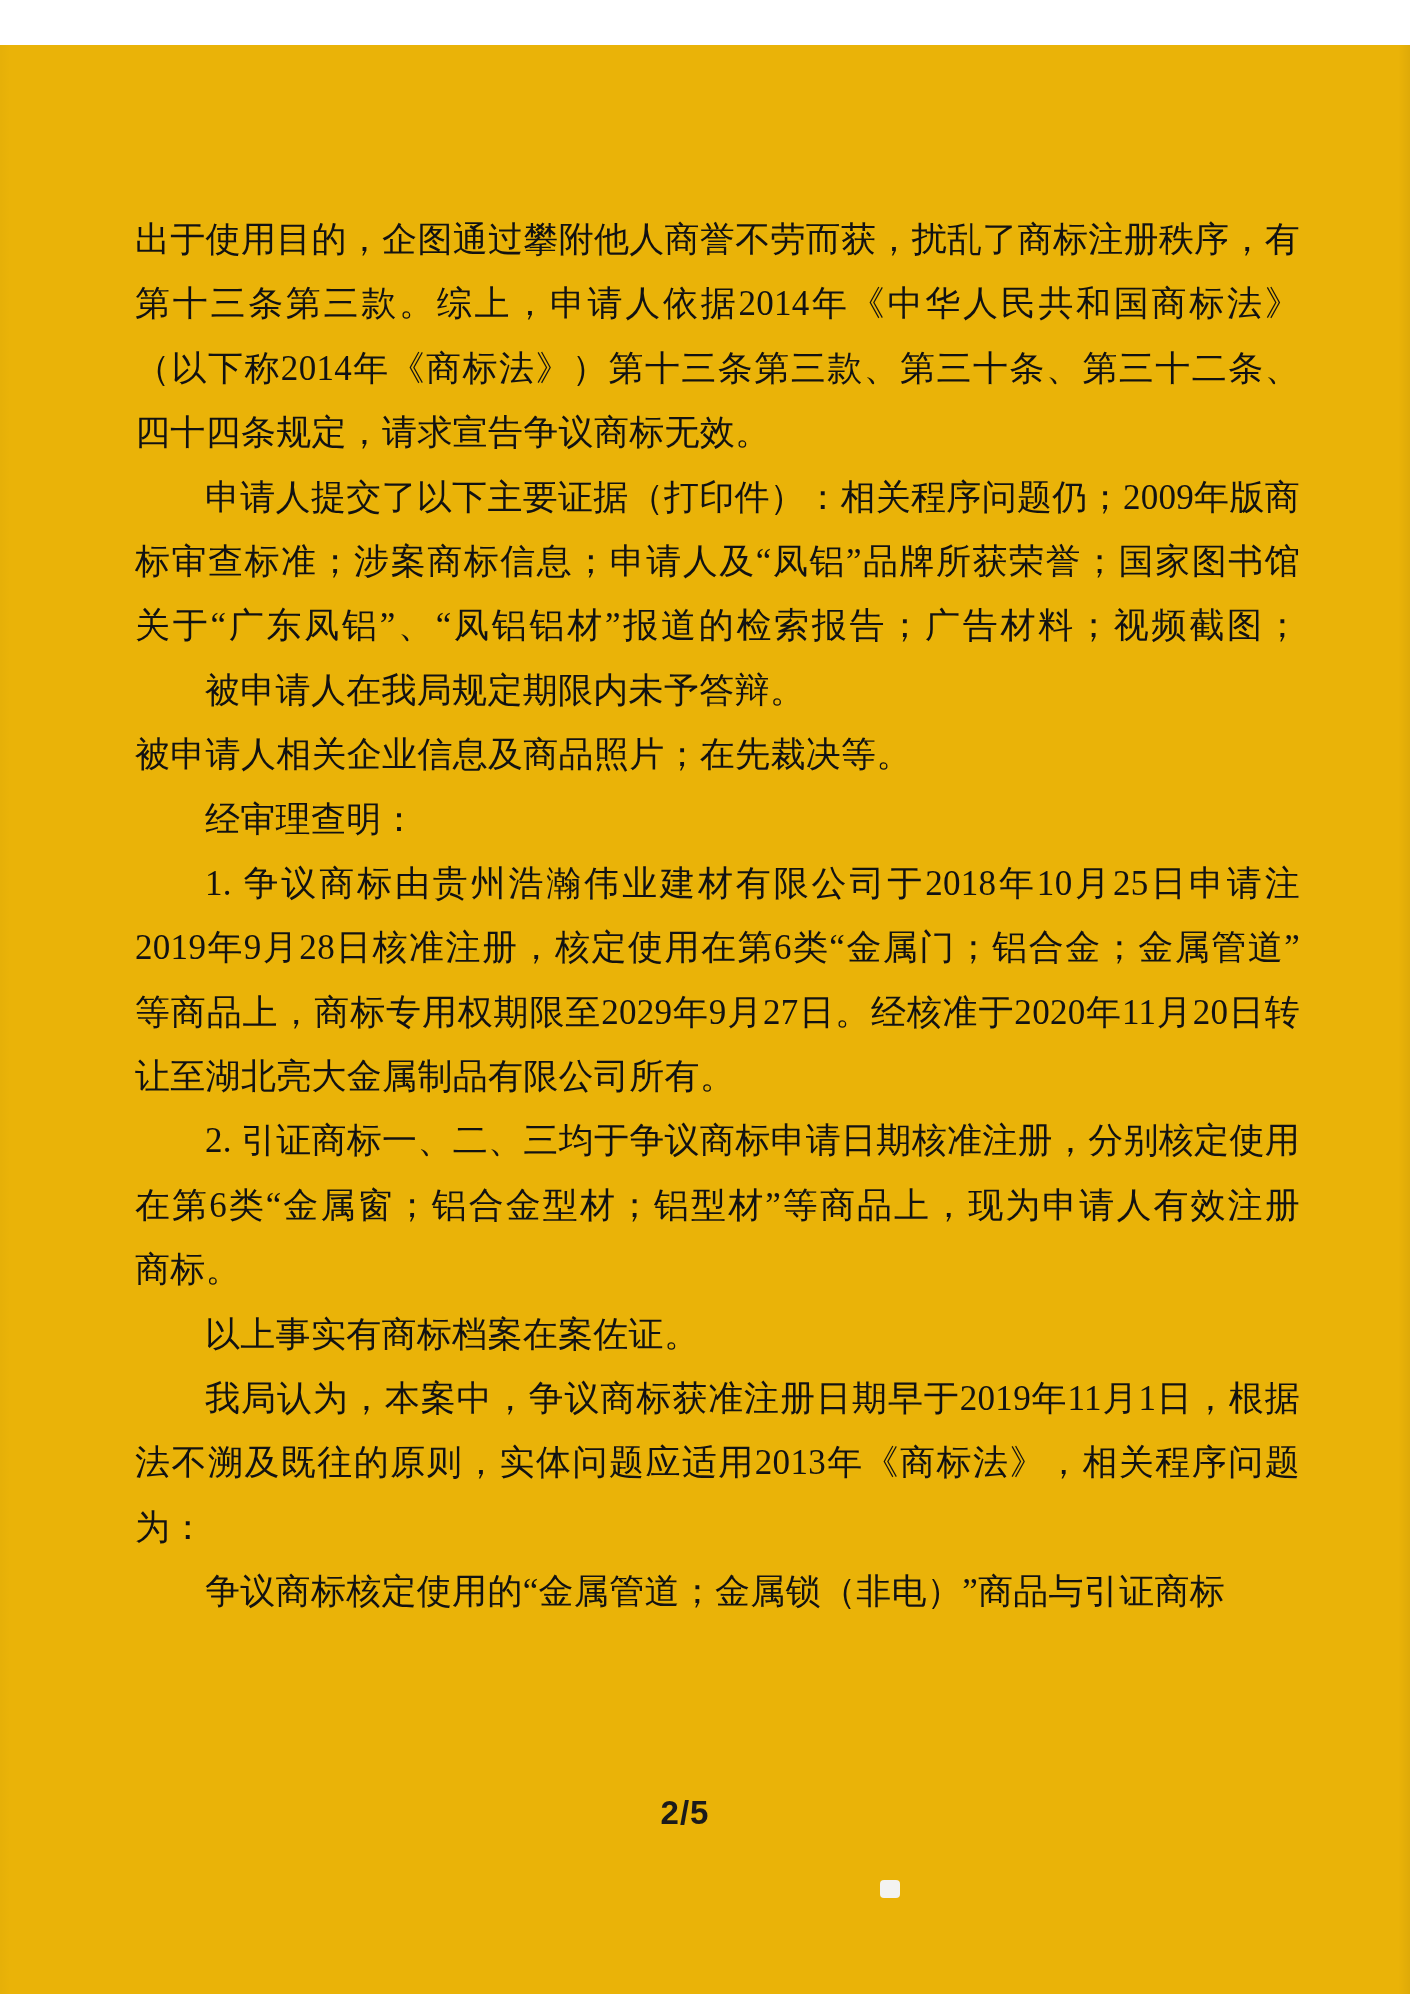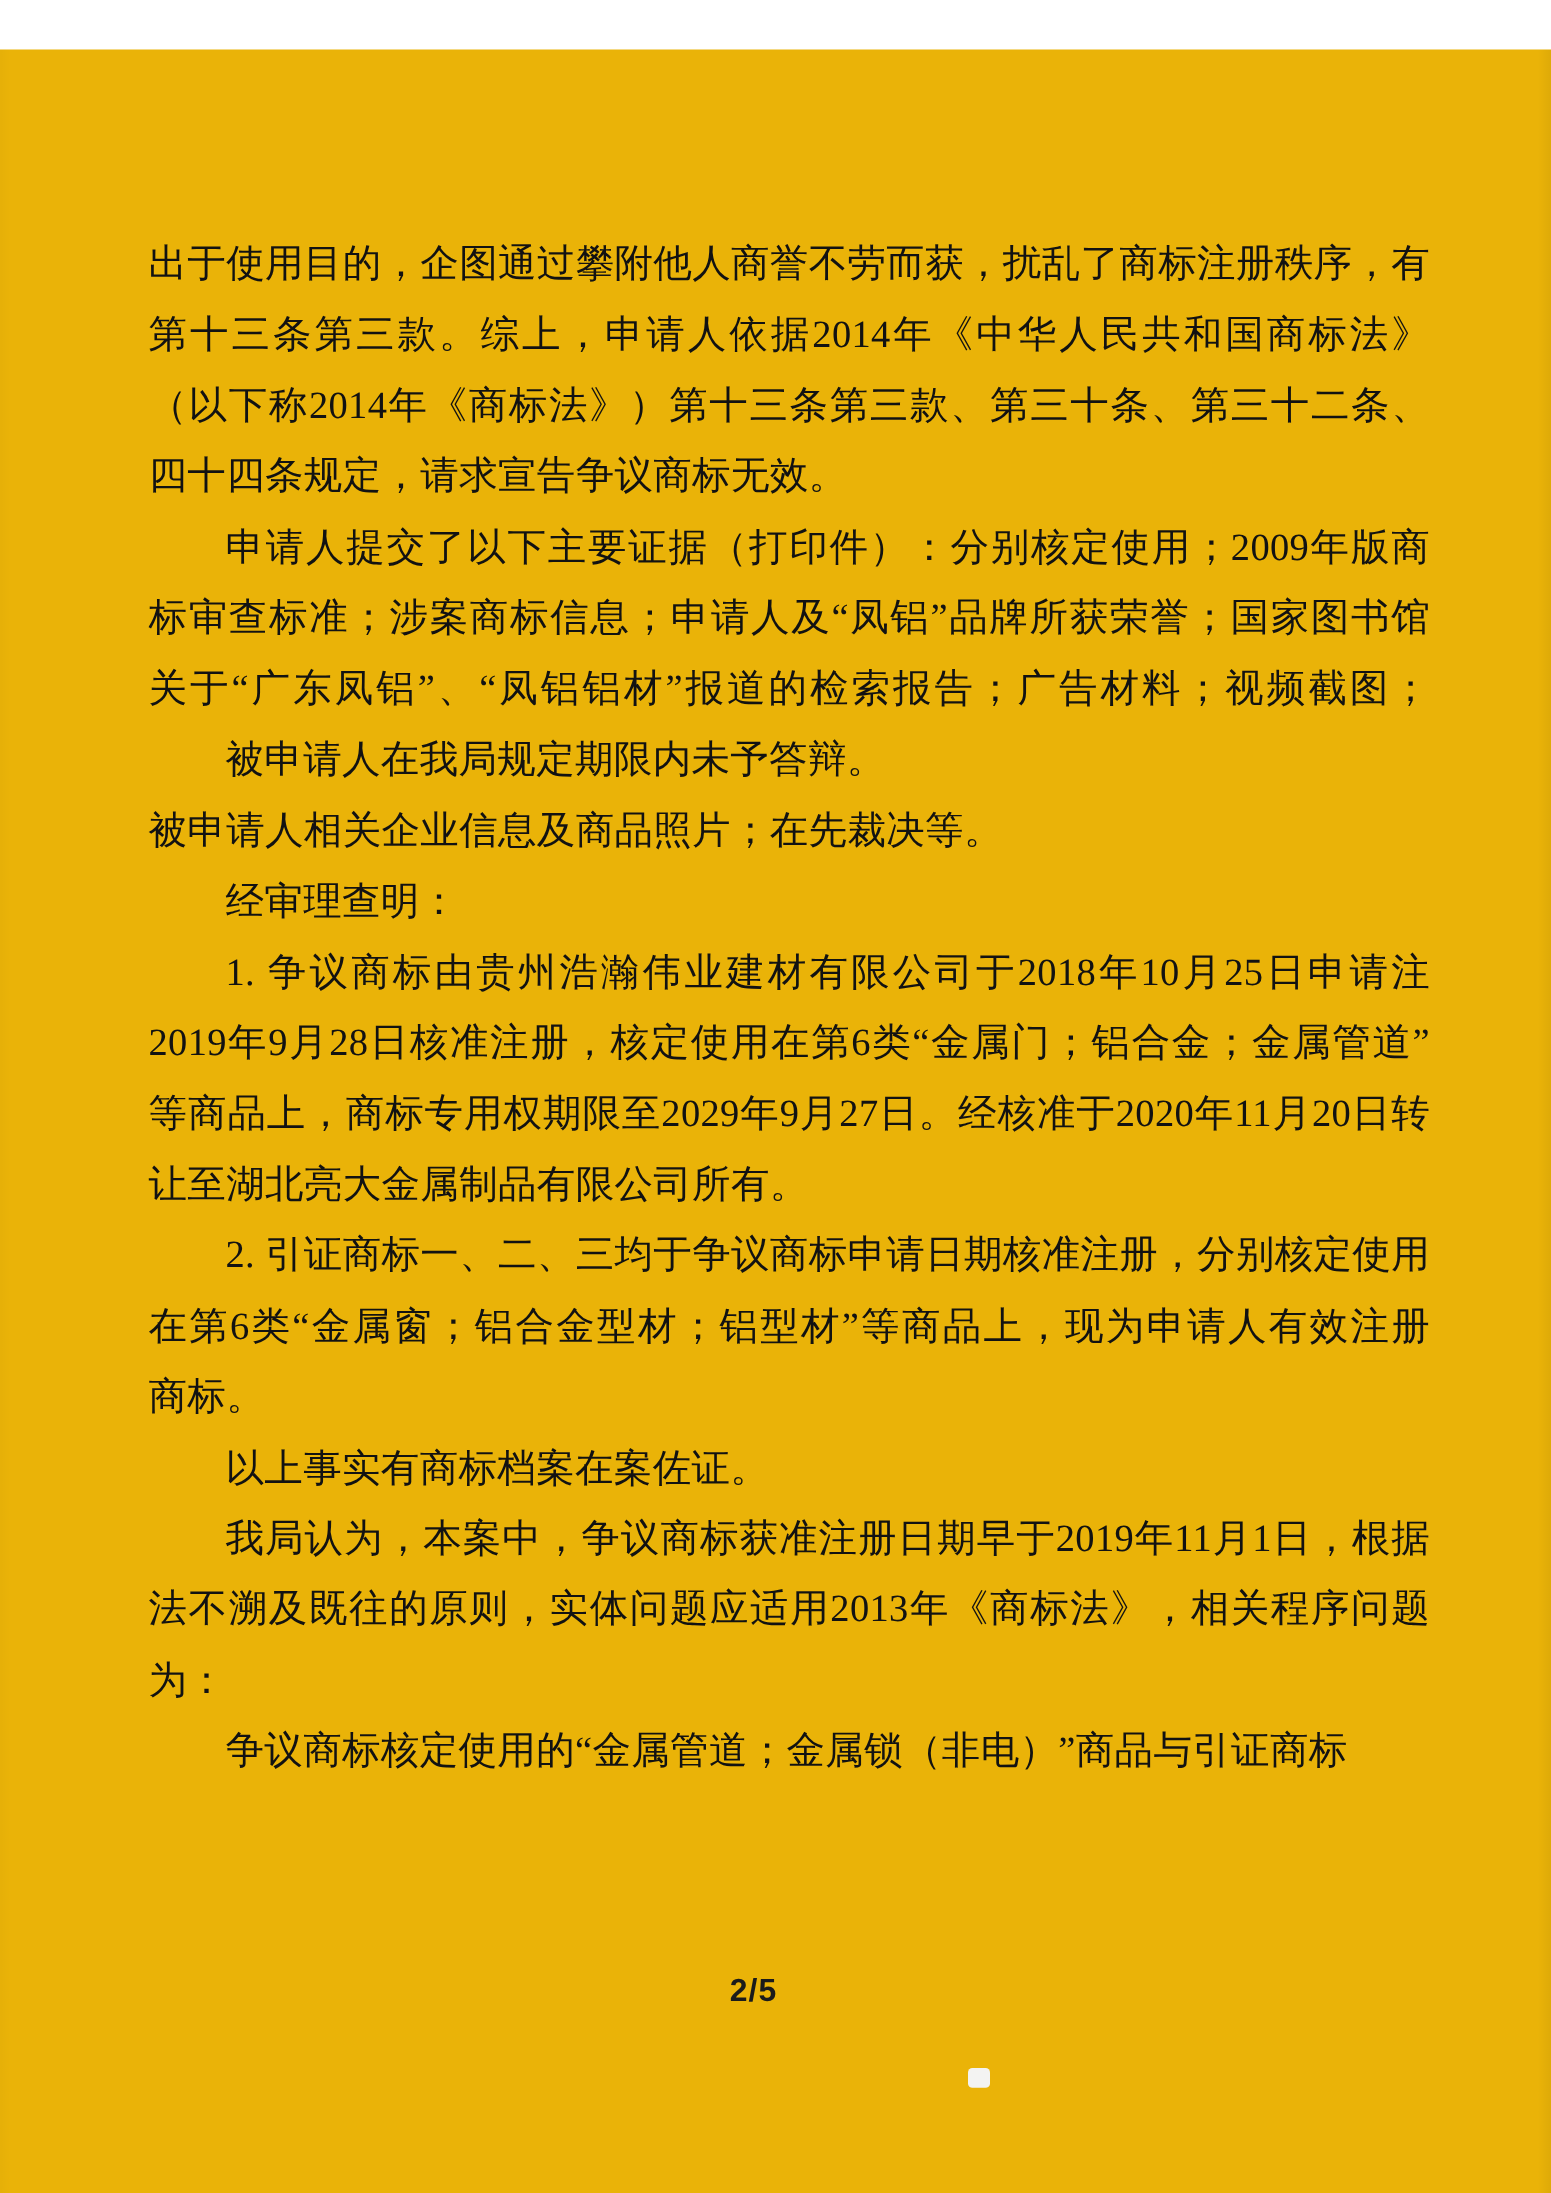--- a/index.html
+++ b/index.html
@@ -62,40 +62,40 @@
   }
   .line.bold {
     font-weight: 700;
   }
   .footer-page-number {
     position: absolute;
     left: 685px;
     top: 1749px;
     transform: translateX(-50%);
     font-family: "Liberation Sans", sans-serif;
-    font-size: 29px;
+    font-size: 33px;
     font-weight: 600;
     color: #1b1b1b;
     letter-spacing: 1px;
   }
 </style>
 </head>
 <body>
 
 <div class="page">
   <div class="edge-left"></div>
   <div class="edge-right"></div>
   <div class="smudge"></div>
 
   <div class="body-text" id="text-body">
       <div class="line fill">出于使用目的，企图通过攀附他人商誉不劳而获，扰乱了商标注册秩序，有</div>
       <div class="line fill">第十三条第三款。综上，申请人依据2014年《中华人民共和国商标法》</div>
       <div class="line fill">（以下称2014年《商标法》）第十三条第三款、第三十条、第三十二条、第</div>
       <div class="line">四十四条规定，请求宣告争议商标无效。</div>
-      <div class="line indent fill">申请人提交了以下主要证据（打印件）：分别核定使用；2009年版商</div>
+      <div class="line indent fill">申请人提交了以下主要证据（打印件）：相关程序问题仍；2009年版商</div>
       <div class="line fill">标审查标准；涉案商标信息；申请人及“凤铝”品牌所获荣誉；国家图书馆</div>
       <div class="line fill">关于“广东凤铝”、“凤铝铝材”报道的检索报告；广告材料；视频截图；</div>
       <div class="line indent">被申请人在我局规定期限内未予答辩。</div>
       <div class="line">被申请人相关企业信息及商品照片；在先裁决等。</div>
       <div class="line indent">经审理查明：</div>
       <div class="line indent fill">1. 争议商标由贵州浩瀚伟业建材有限公司于2018年10月25日申请注册，</div>
       <div class="line fill">2019年9月28日核准注册，核定使用在第6类“金属门；铝合金；金属管道”</div>
       <div class="line fill">等商品上，商标专用权期限至2029年9月27日。经核准于2020年11月20日转</div>
       <div class="line">让至湖北亮大金属制品有限公司所有。</div>
       <div class="line indent fill">2. 引证商标一、二、三均于争议商标申请日期核准注册，分别核定使用</div>

